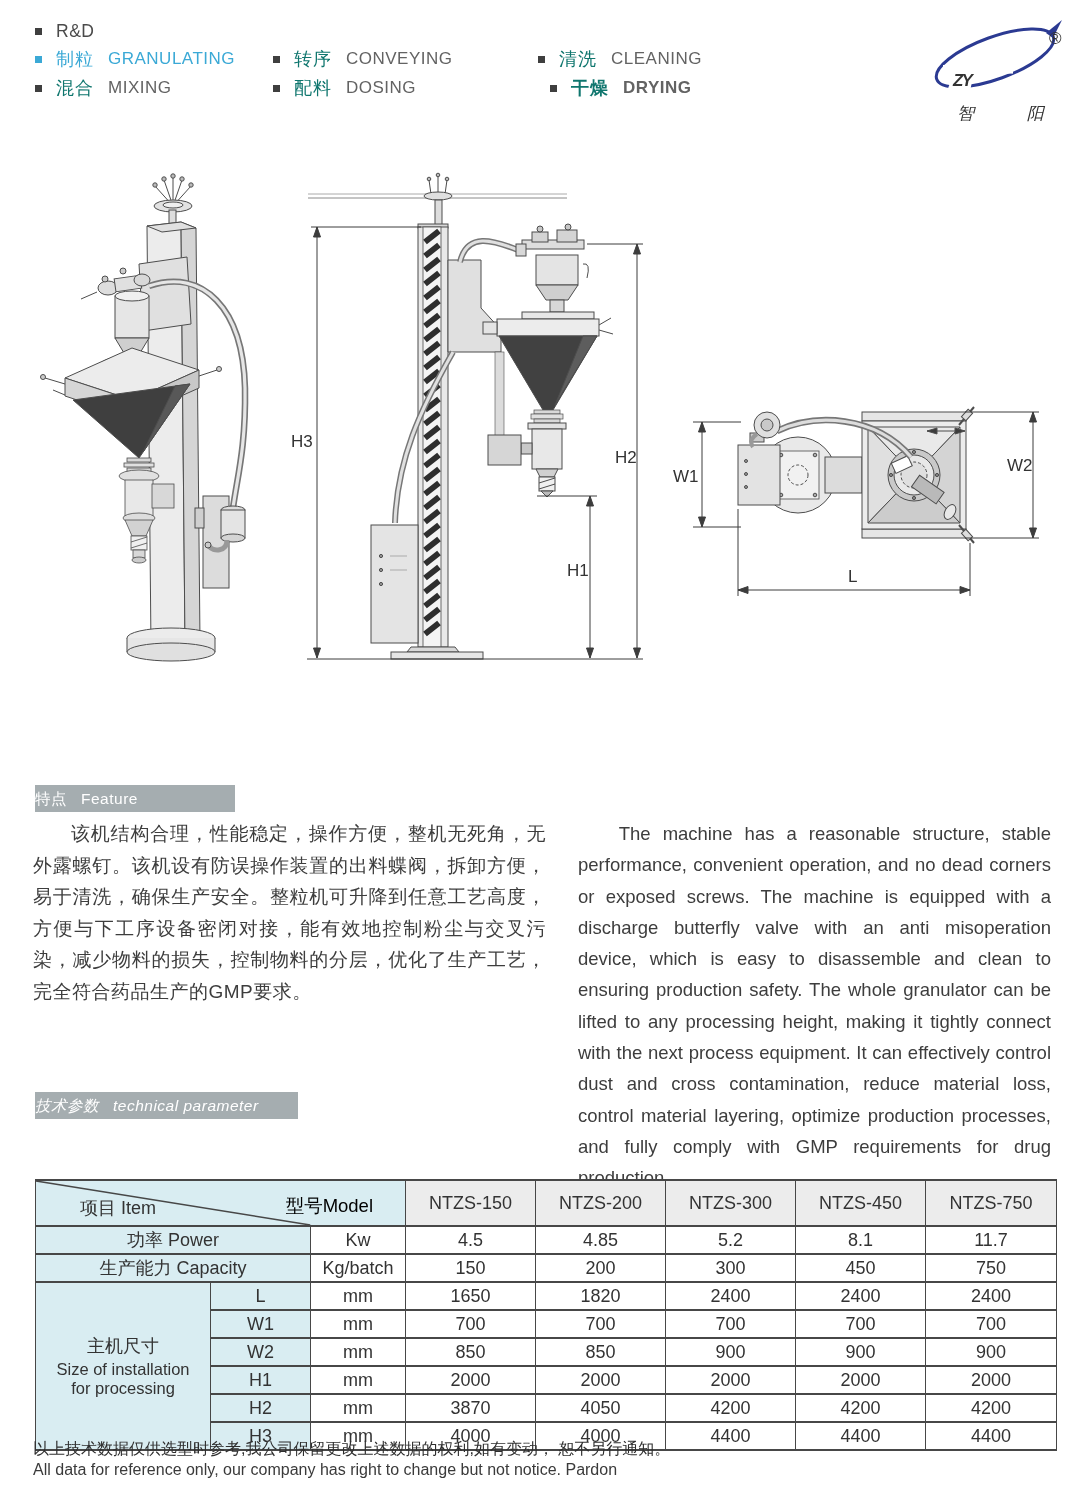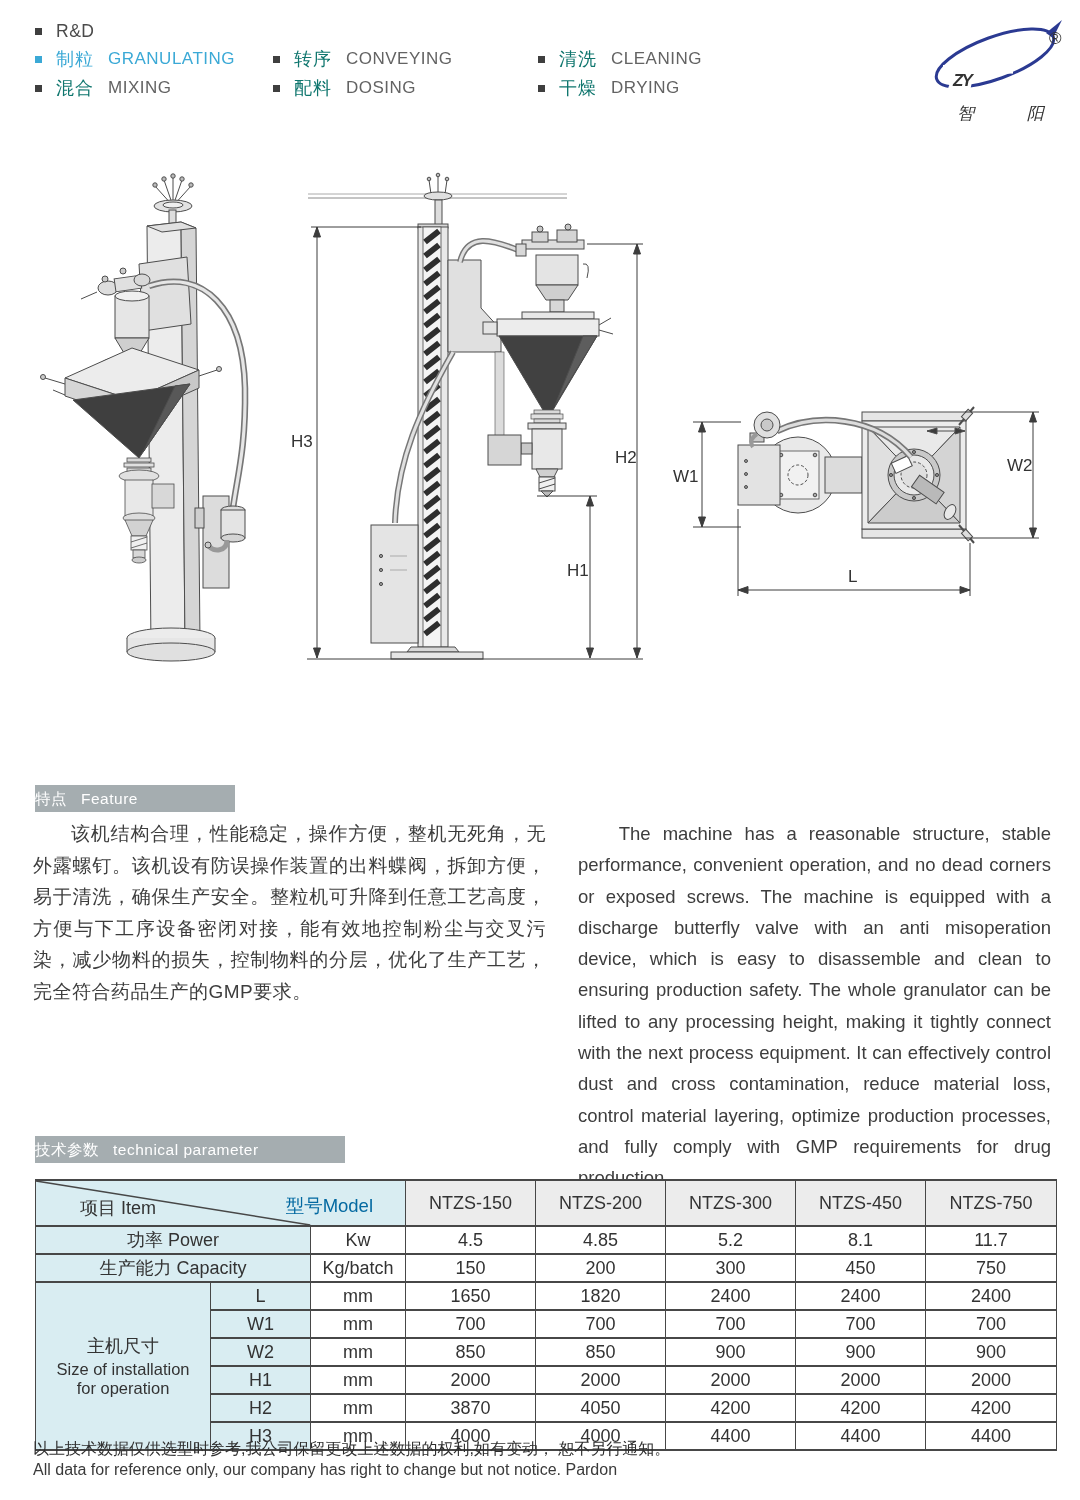--- a/index.html
+++ b/index.html
@@ -33,21 +33,21 @@
   table.spec { position:absolute; left:35px; top:1155px; width:1021px; border-collapse:collapse; table-layout:fixed;margin-top:24px; }
   table.spec td { border:1px solid #474747; border-top-width:2px; border-bottom-width:2px;
                   text-align:center; vertical-align:middle; font-size:18px; color:#333; padding:0; }
   table.spec tr { height:28px; }
   table.spec tr.hrow { height:46px; }
   .c-blue { background:#d9edf2; }
   .c-gray { background:#ececec; }
   td.diag { position:relative; }
   td.diag svg { position:absolute; left:0; top:0; width:100%; height:100%; }
   td.diag .item-lab { position:absolute; left:44px; bottom:5px; font-size:18px; color:#333; }
-  td.diag .model-lab { position:absolute; right:32px; top:12px; font-size:18.5px; color:#0369a1; }
+  td.diag .model-lab { position:absolute; right:32px; top:12px; font-size:18.5px; color:#000000; }
   td.model { font-size:19px; }
   td.lbl { font-size:17.5px; }
   td.group-cell div.l1 { font-size:18px; margin-bottom:2px; }
   td.group-cell div.l2 { font-size:16.5px; line-height:19px; }
 
   
   .footer { position:absolute; left:33px; top:1438px; line-height:21px; }
   .footer .f-zh { font-size:16px; color:#2e2e2e; }
   .footer .f-en { font-size:16px; color:#3a3a3a; }
 </style>
@@ -78,21 +78,21 @@
   <div class="nav-item" style="left:273px; top:76px;">
     <span class="bullet"></span>
     <span class="zh">配料</span>
     <span class="en">DOSING</span>
   </div>
   <div class="nav-item" style="left:538px; top:47px;">
     <span class="bullet"></span>
     <span class="zh">清洗</span>
     <span class="en">CLEANING</span>
   </div>
-  <div class="nav-item" style="left:538px; top:76px;">
+  <div class="nav-item" style="left:550px; top:76px;font-weight:bold;">
     <span class="bullet"></span>
     <span class="zh">干燥</span>
     <span class="en">DRYING</span>
   </div>
 
   <svg style="left:925px; top:16px;" width="145" height="112" viewBox="0 0 145 112">
     <ellipse cx="70" cy="42" rx="62" ry="21" transform="rotate(-20 70 42)" fill="none" stroke="#2b3a92" stroke-width="3"></ellipse>
     <path d="M121 17 L137 4 L128 22 Z" fill="#2b3a92"></path>
     <text x="28" y="70" font-size="56" font-weight="bold" font-style="italic" fill="#da251c" stroke="#ffffff" stroke-width="7" paint-order="stroke" letter-spacing="-2">ZY</text>
     <rect x="18" y="49" width="74" height="2.6" fill="#ffffff"></rect>
@@ -394,21 +394,21 @@
     <text x="342" y="86">W2</text>
     <text x="183" y="197">L</text>
   </svg>
 
   <div class="badge" style="top:785px; left:35px; width:200px;">
     <span>特点</span><span class="en">Feature</span>
   </div>
   <p class="para para-zh">该机结构合理，性能稳定，操作方便，整机无死角，无外露螺钉。该机设有防误操作装置的出料蝶阀，拆卸方便，易于清洗，确保生产安全。整粒机可升降到任意工艺高度，方便与下工序设备密闭对接，能有效地控制粉尘与交叉污染，减少物料的损失，控制物料的分层，优化了生产工艺，完全符合药品生产的GMP要求。</p>
   <p class="para para-en">The machine has a reasonable structure, stable performance, convenient operation, and no dead corners or exposed screws. The machine is equipped with a discharge butterfly valve with an anti misoperation device, which is easy to disassemble and clean to ensuring production safety. The whole granulator can be lifted to any processing height, making it tightly connect with the next process equipment. It can effectively control dust and cross contamination, reduce material loss, control material layering, optimize production processes, and fully comply with GMP requirements for drug production.</p>
 
-  <div class="badge" style="top:1136px; left:35px; width:310px;">
+  <div class="badge" style="top:1092px; left:35px; width:263px;font-style:italic;">
     <span>技术参数</span><span class="en">technical parameter</span>
   </div>
 
   <table class="spec">
     <colgroup>
       <col style="width:175px">
         <col style="width:100px">
         <col style="width:95px">
       <col style="width:130px">
         <col style="width:130px">
@@ -446,21 +446,21 @@
       <td>150</td>
       <td>200</td>
       <td>300</td>
       <td>450</td>
       <td>750</td>
     </tr>
     <tr>
       <td class="c-blue group-cell" rowspan="6">
         <div class="l1">主机尺寸</div>
         <div class="l2">Size of installation</div>
-        <div class="l2">for operation</div>
+        <div class="l2">for processing</div>
       </td>
       <td class="c-blue">L</td>
       <td>mm</td>
       <td>1650</td>
       <td>1820</td>
       <td>2400</td>
       <td>2400</td>
       <td>2400</td>
     </tr>
     <tr>

